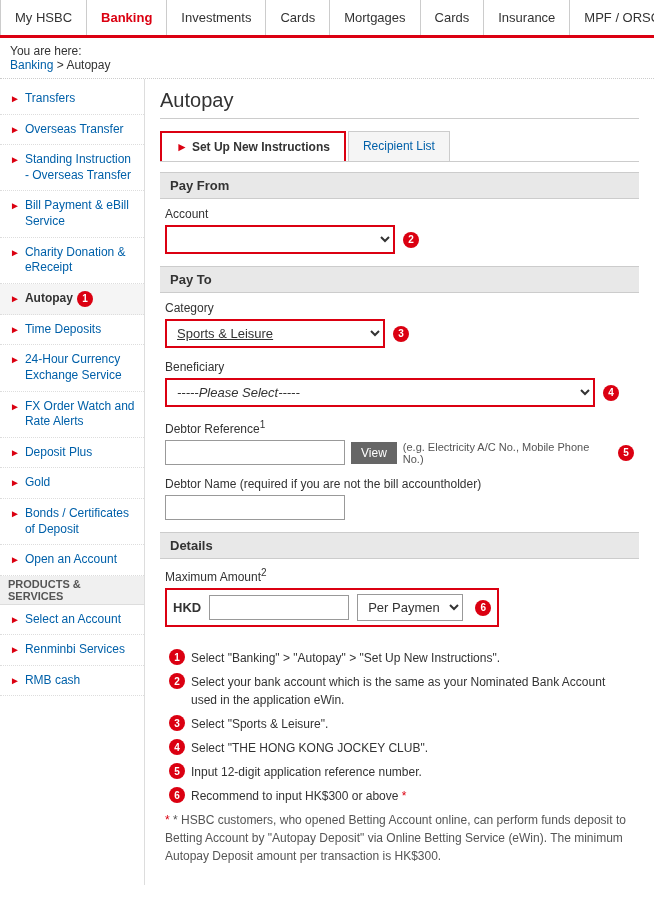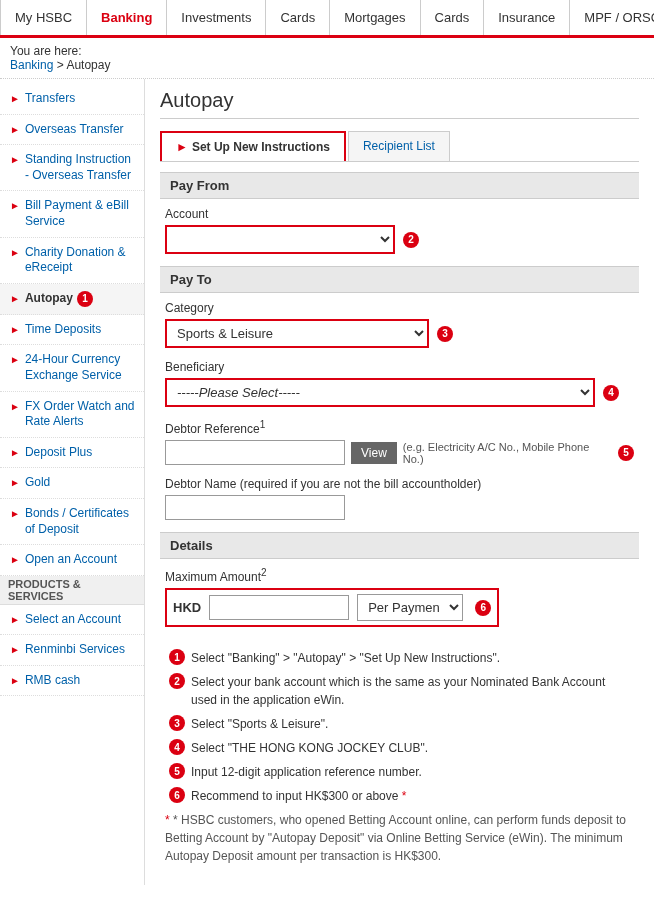--- a/index.html
+++ b/index.html
@@ -110,21 +110,21 @@
     .form-label { font-size: 12px; margin-bottom: 4px; color: #333; }
     .form-label sup { color: #333; font-size: 10px; }
     select, input[type="text"] {
       border: 1px solid #999;
       padding: 4px 6px;
       font-size: 13px;
       color: #333;
       background: #fff;
     }
     .account-select { width: 230px; }
-    .category-select { width: 264px; }
+    .category-select { width: 220px; text-decoration: underline; }
     .beneficiary-select { width: 100%; max-width: 440px; font-style: italic; }
     .debtor-ref-row { display: flex; align-items: center; gap: 6px; }
     .debtor-ref-input { width: 180px; }
     .view-btn {
       background: #666;
       color: #fff;
       border: none;
       padding: 4px 10px;
       font-size: 12px;
       cursor: pointer;

